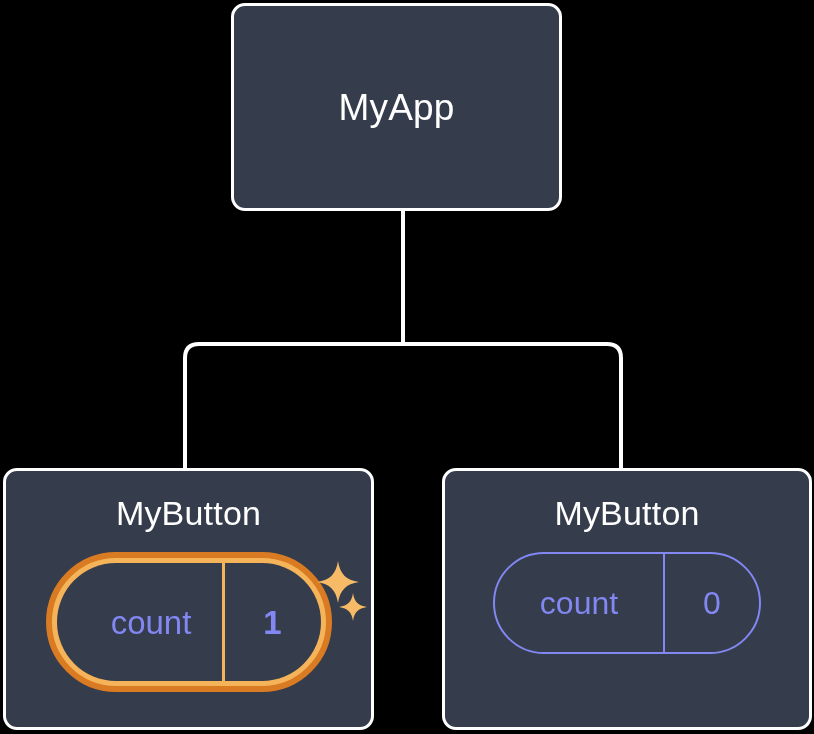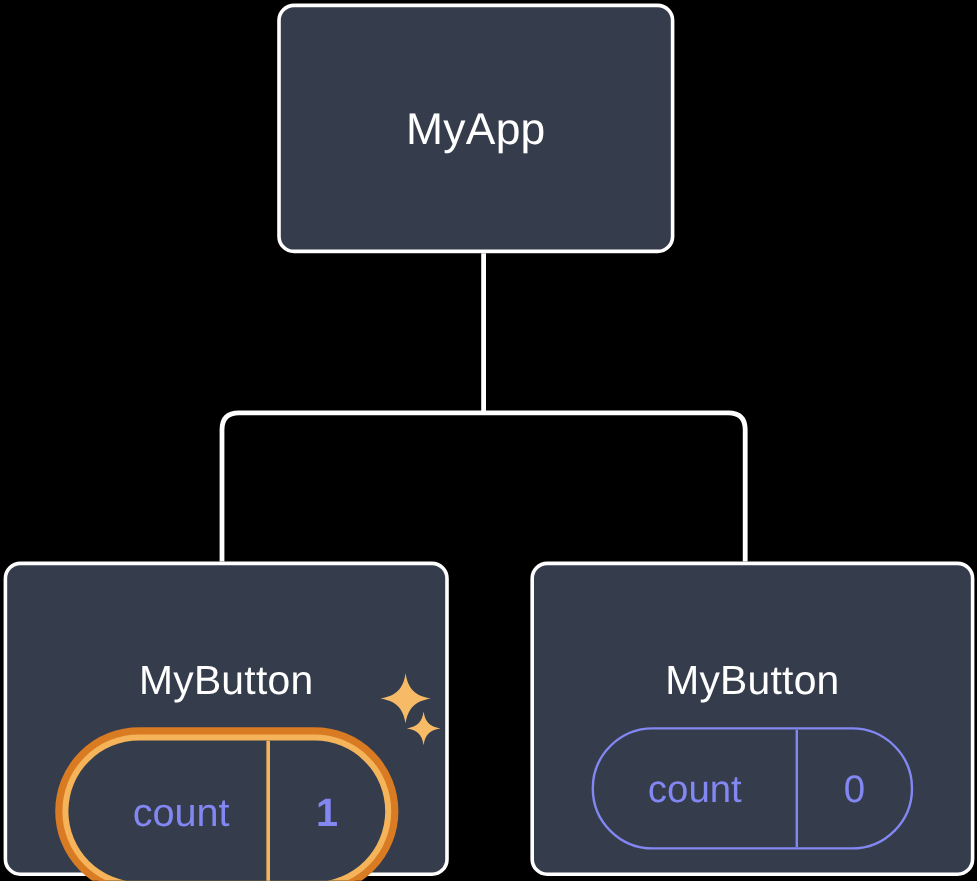--- a/index.html
+++ b/index.html
@@ -69,21 +69,21 @@
     color: #FFFFFF;
     font-size: 37px;
     font-weight: 400;
     letter-spacing: 0.2px;
     line-height: 1;
     white-space: nowrap;
   }
 
   .node-child .node-title {
     font-size: 34px;
-    margin-top: 79px;
+    margin-top: 25px;
   }
 
   
   .pill-wrap {
     position: relative;
     margin-top: 22px;
     display: flex;
     justify-content: center;
     width: 100%;
   }

